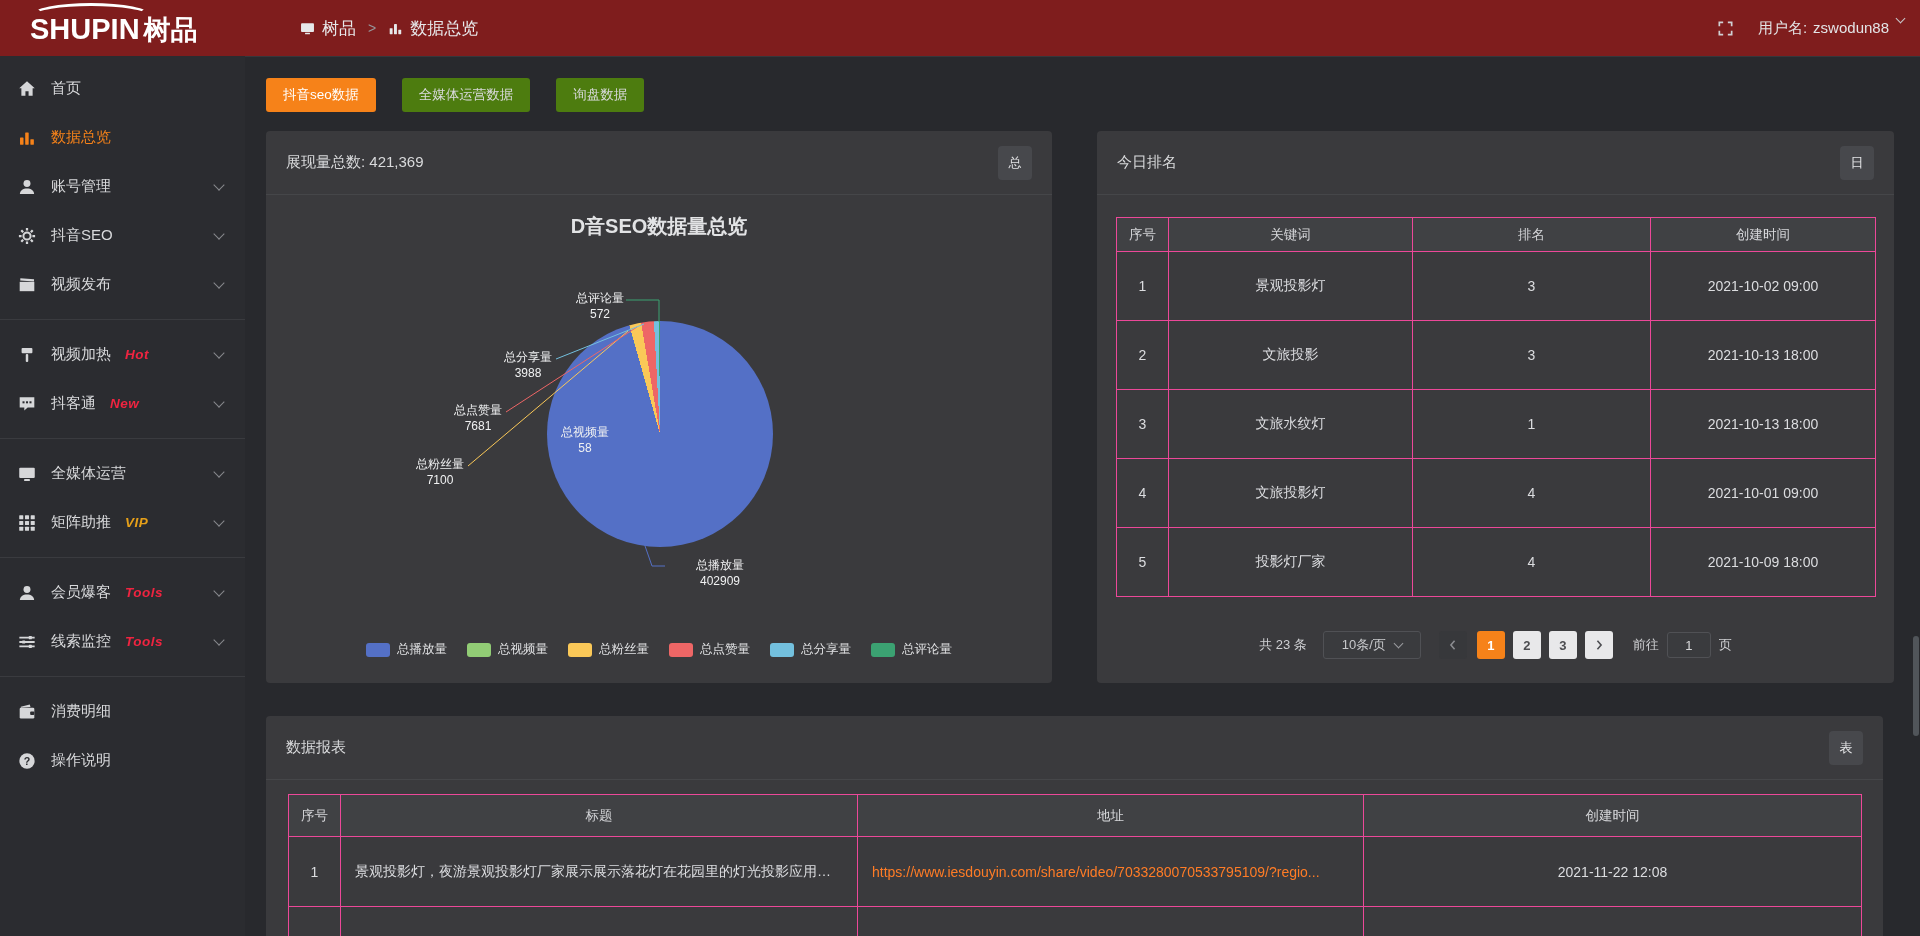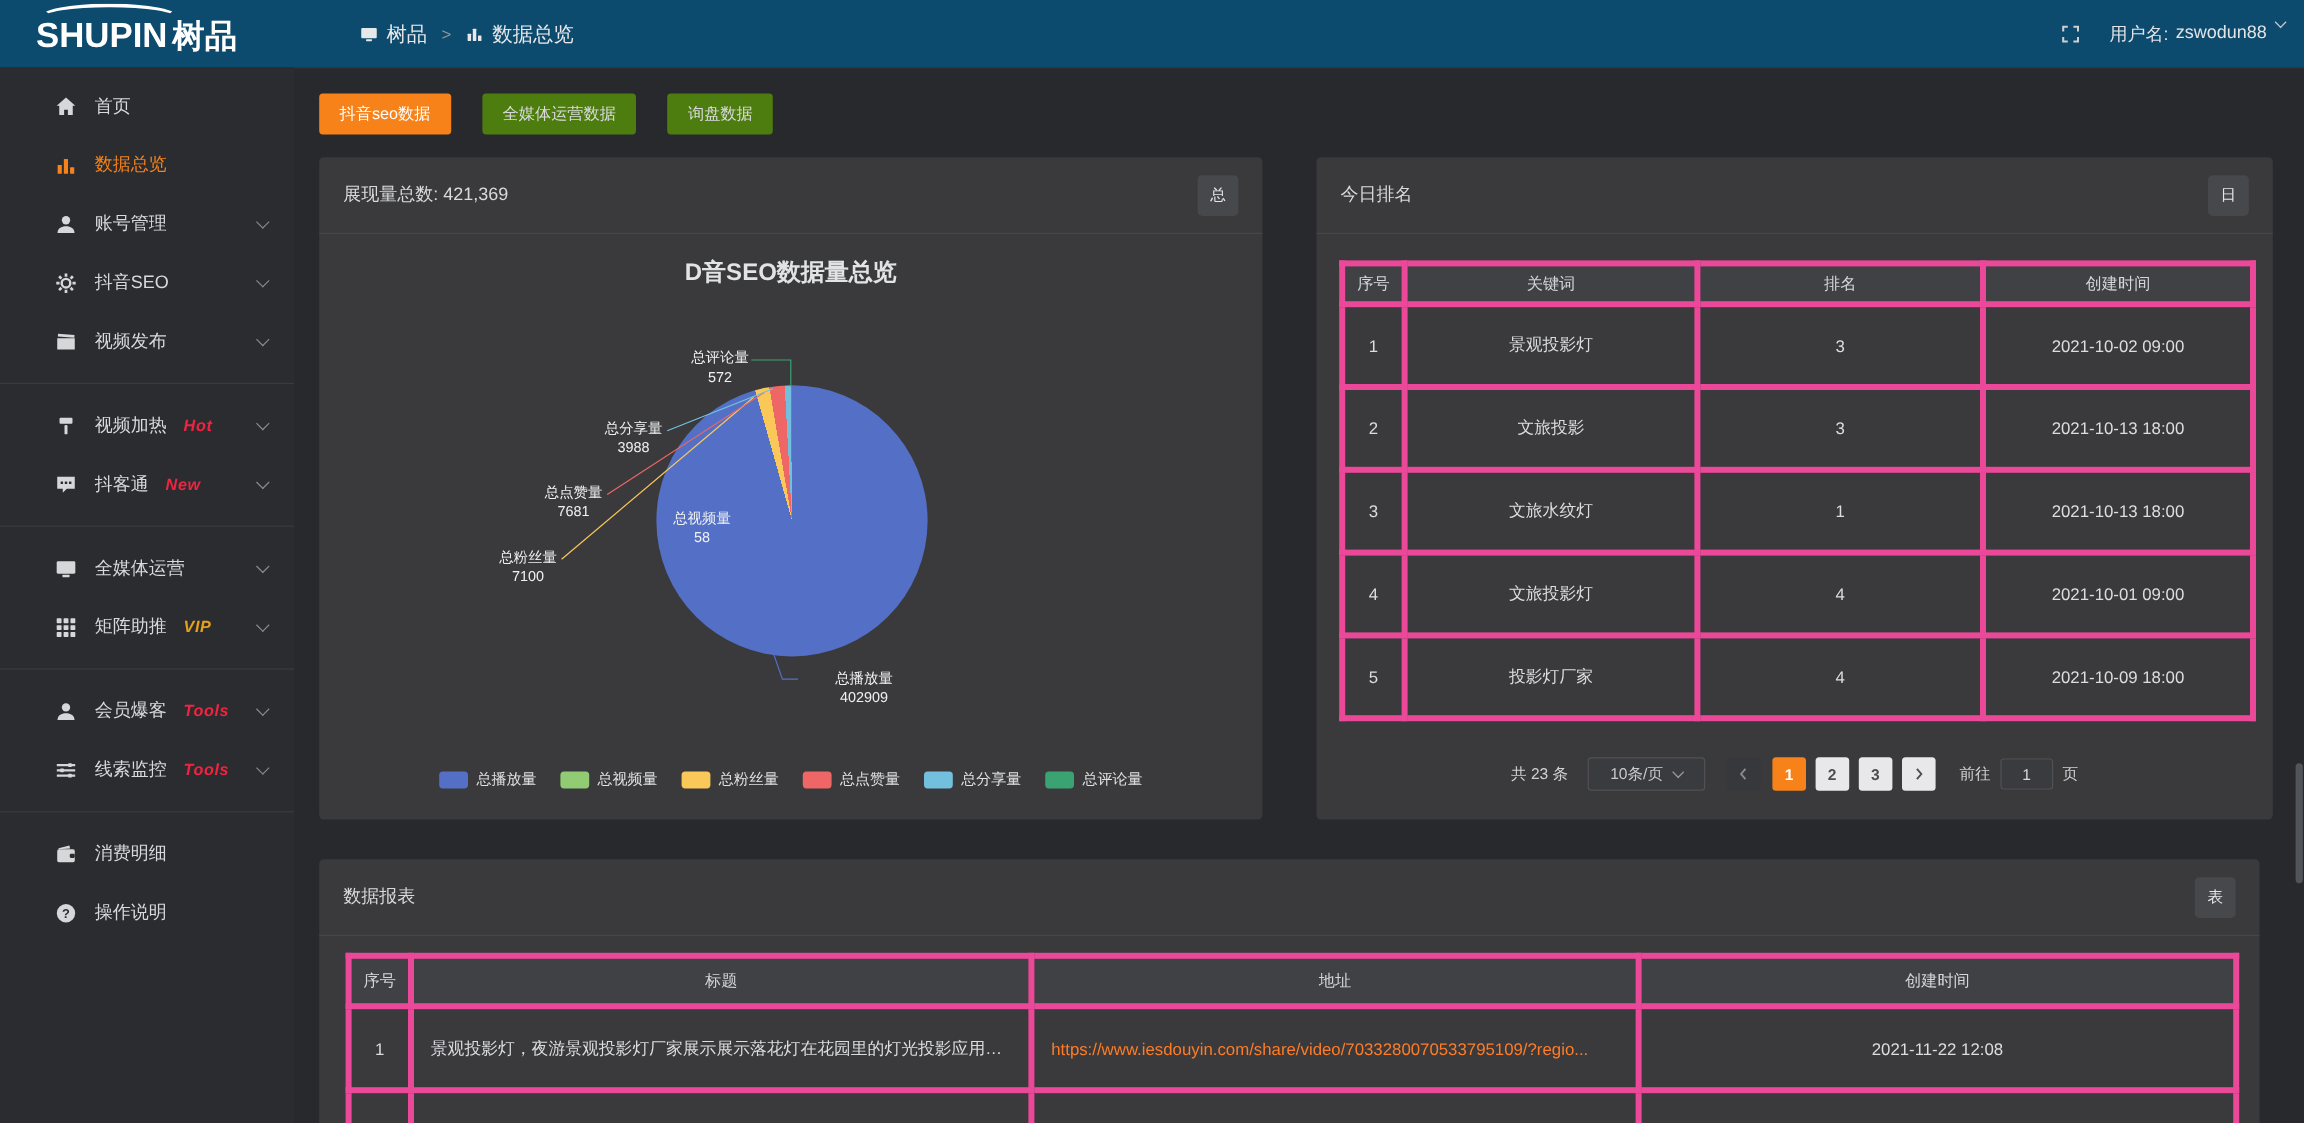--- a/index.html
+++ b/index.html
@@ -1,39 +1,39 @@
 <!DOCTYPE html>
 <html><head>
 <meta charset="utf-8">
 <style>
   * { margin:0; padding:0; box-sizing:border-box; }
   html,body { width:1920px; height:936px; overflow:hidden; background:#28292d;
     font-family:"Liberation Sans","DejaVu Sans",sans-serif; }
 
   
-  .topbar { position:absolute; left:0; top:0; width:1920px; height:56px; background:#0c4a6e; z-index:5; }
+  .topbar { position:absolute; left:0; top:0; width:1920px; height:56px; background:#7f1d1d; z-index:5; }
   .logo { position:absolute; left:30px; top:0; height:56px; width:220px; }
   .logo-arc { position:absolute; left:2px; top:3px; width:118px; height:24px;
     border:3px solid transparent; border-top:3px solid #ffffff; border-radius:50%; }
   .logo-text { position:absolute; left:0; top:12px; white-space:nowrap; }
   .logo-en { font-size:29px; font-weight:800; color:#fff; letter-spacing:0; }
   .logo-cn { font-size:27px; font-weight:800; color:#fff; margin-left:4px; }
   .breadcrumb { position:absolute; left:300px; top:0; height:56px; display:flex; align-items:center; color:#e7e8ea; font-size:17px; }
   .bc-item { display:flex; align-items:center; gap:7px; cursor:pointer; }
   .bc-sep { color:#97989c; font-size:14px; margin:0 12px; }
   .bc-icon { display:flex; color:#e7e8ea; }
   .topbar-right { position:absolute; right:16px; top:0; height:56px; display:flex; align-items:center; gap:24px; color:#e3e4e6; font-size:15px; }
   .fs-btn { display:flex; color:#cfd0d3; cursor:pointer; background:none; border:none; }
   .user-chip { display:flex; align-items:flex-start; cursor:pointer; }
   .user-chip .sp { margin-right:6px; }
   .caret-down { width:7px; height:7px; border-right:1.6px solid #c7c8cb; border-bottom:1.6px solid #c7c8cb; transform:rotate(45deg); margin-left:8px; margin-top:-4px; }
 
   
   .sidebar { position:absolute; left:0; top:56px; width:245px; height:880px; background:#2b2c30; padding-top:8px; }
-  .side-item { position:relative; height:49px; display:flex; align-items:center; padding-left:46px; color:#d8d9db; font-size:15px; cursor:pointer; }
+  .side-item { position:relative; height:49px; display:flex; align-items:center; padding-left:18px; color:#d8d9db; font-size:15px; cursor:pointer; }
   .side-item .s-icon { width:18px; height:18px; margin-right:15px; display:flex; color:#d6d7d9; }
   .side-item.active, .side-item.active .s-icon { color:#f68219; }
   .side-badge { font-style:italic; font-weight:700; font-size:13.5px; margin-left:14px; letter-spacing:.5px; }
   .side-chevron { position:absolute; right:22px; top:19px; width:8px; height:8px;
     border-right:1.7px solid #88898d; border-bottom:1.7px solid #88898d; transform:rotate(45deg); }
   .side-divider { height:1px; background:#3a3b3f; margin:10px 0; }
 
   
   .main { position:absolute; left:245px; top:56px; width:1675px; height:880px; overflow:hidden; border-top:1px solid #36373b; }
   .tabs { margin:21px 0 0 21px; display:flex; gap:26px; }
@@ -57,21 +57,21 @@
   .line-svg { position:absolute; left:0; top:0; pointer-events:none; }
   .pie-label { position:absolute; width:110px; text-align:center; color:#f0f1f2; font-size:12px; line-height:16px; }
   .legend { position:absolute; left:0; bottom:24px; width:100%; display:flex; justify-content:center; gap:20px; }
   .legend-item { display:flex; align-items:center; gap:7px; color:#e0e1e3; font-size:12.5px; cursor:pointer; }
   .legend-swatch { width:24px; height:14px; border-radius:3px; }
 
   
   .rank-table-wrap { margin:22px 19px 0; }
   .report-table-wrap { margin:14px 22px 0; }
   table.grid { border-collapse:collapse; width:100%; table-layout:fixed; }
-  .grid th, .grid td { border:5px solid #ec4899; color:#dcdde0; font-size:14px; text-align:center; font-weight:normal; }
+  .grid th, .grid td { border:1px solid #ec4899; color:#dcdde0; font-size:14px; text-align:center; font-weight:normal; }
   .grid th { background:#404144; height:34px; font-size:13.5px; color:#d5d6d9; }
   .grid td { height:69px; }
   .grid.report th { height:42px; }
   .grid.report td { height:70px; }
   .cell-left { text-align:left !important; padding:0 14px; white-space:nowrap; overflow:hidden; text-overflow:ellipsis; }
   .cell-url a { color:#ff7c26; text-decoration:none; white-space:nowrap; }
 
   
   .pager { position:absolute; left:0; bottom:24px; width:100%; display:flex; align-items:center; justify-content:center; gap:8px; color:#cfd0d3; font-size:13px; }
   .pg-total { margin-right:8px; }

